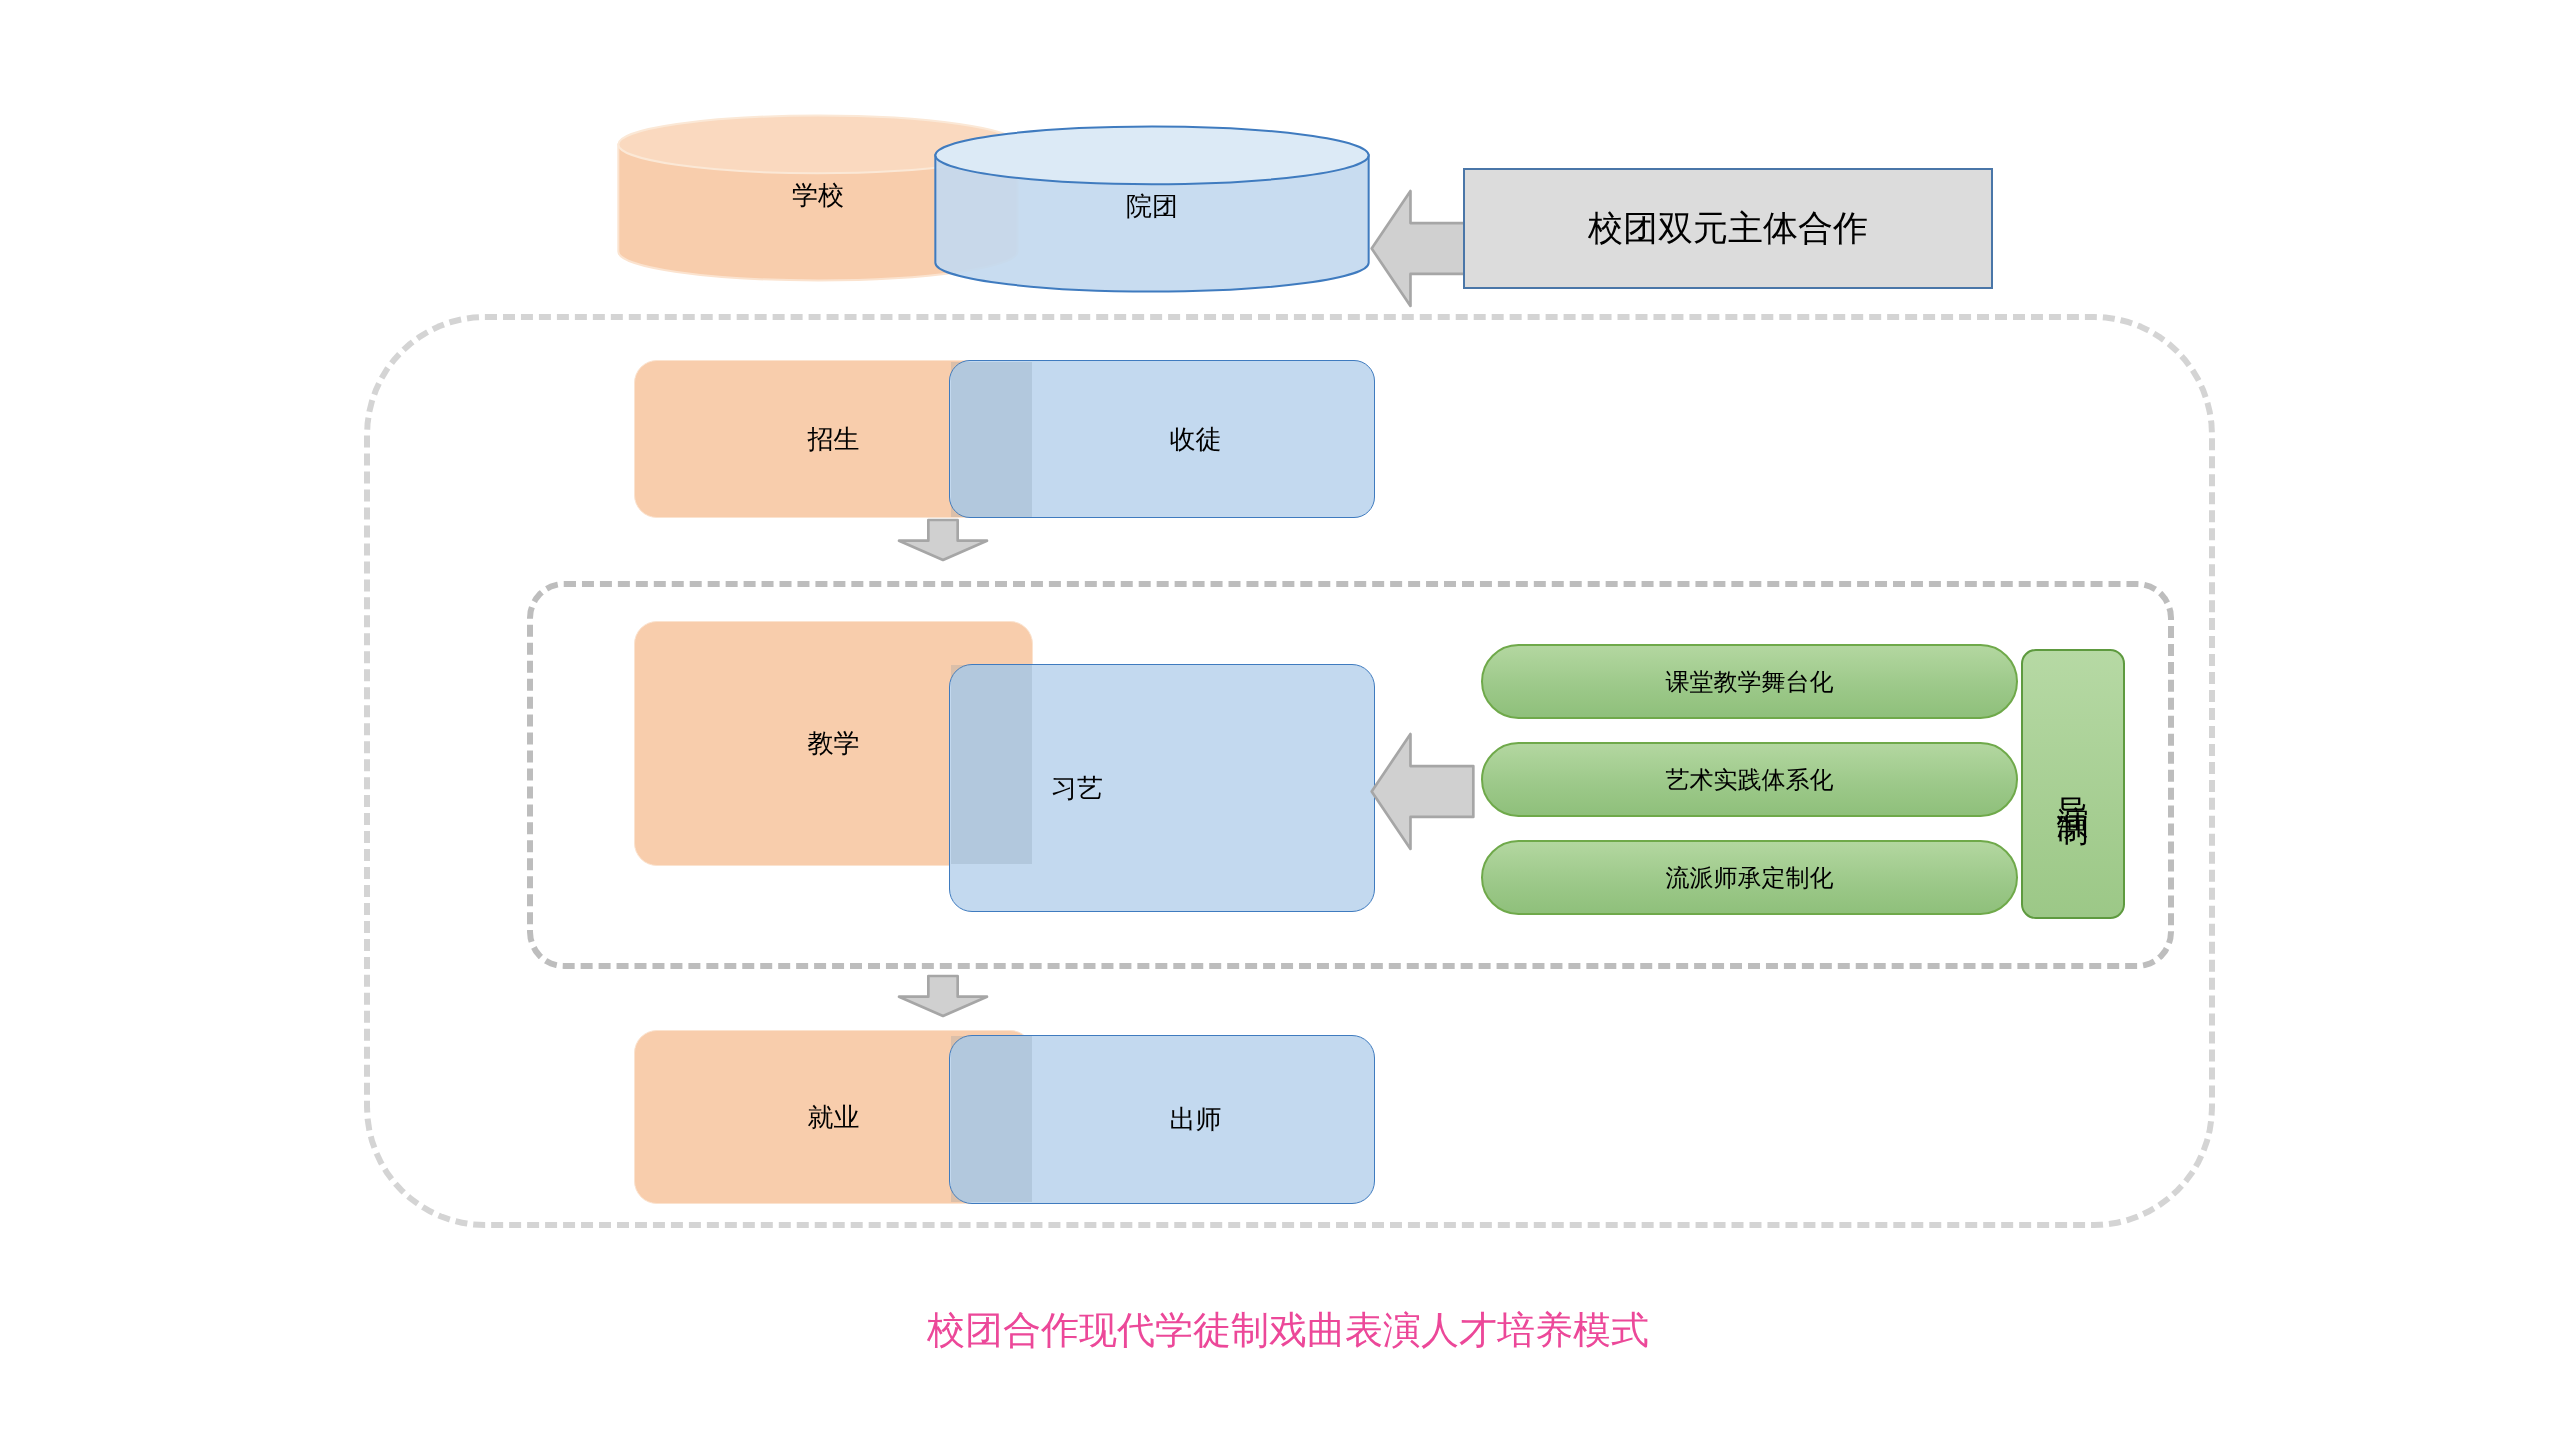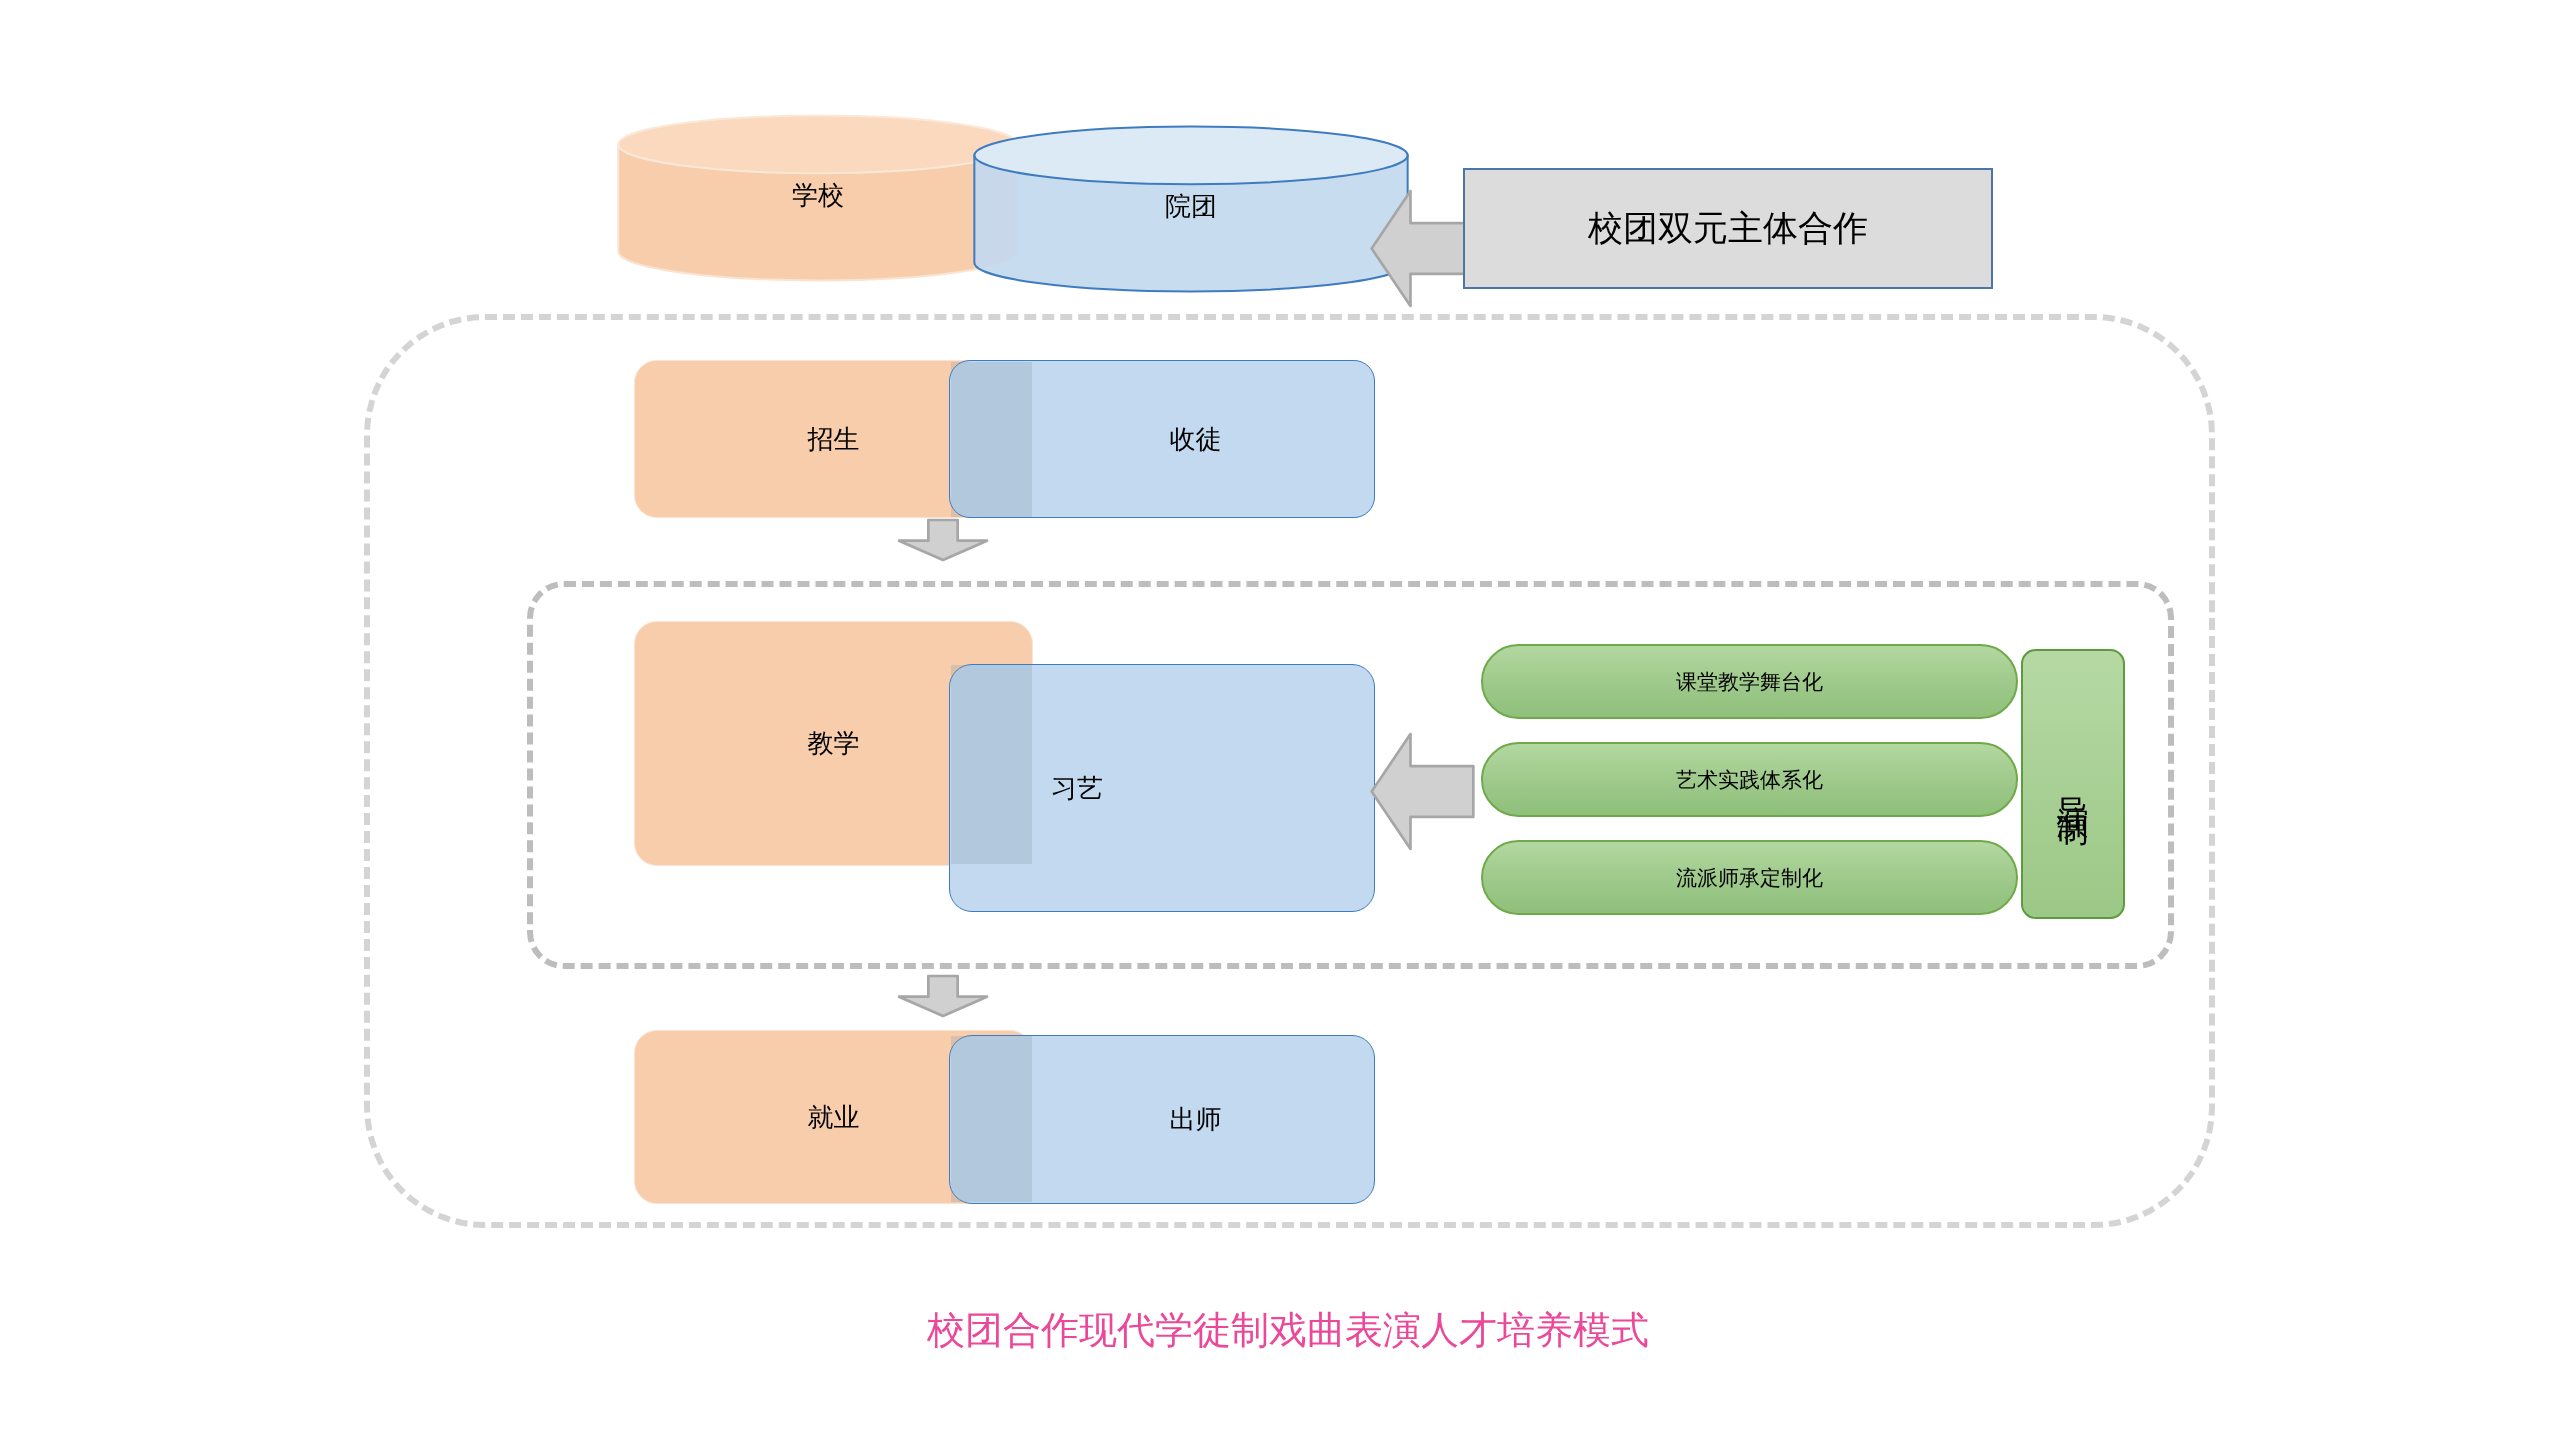--- a/index.html
+++ b/index.html
@@ -72,21 +72,21 @@
     position: absolute;
     box-sizing: border-box;
     border-radius: 670px;
     border: 2px solid #6FA94A;
     background: linear-gradient(180deg, #B3D7A0 0%, #9DC98A 55%, #8FC07B 100%);
     display: flex;
     align-items: center;
     justify-content: center;
   }
   .pill-label {
-    font-size: 21px;
+    font-size: 24px;
     color: #000000;
     white-space: nowrap;
   }
 
   
   .vbox {
     position: absolute;
     box-sizing: border-box;
     border-radius: 14.8px;
     border: 2.7px solid #5E9A3F;
@@ -144,21 +144,21 @@
   <div class="abs dashed-inner"></div>
 
   <div class="abs cyl" style="left:617px; top:114px; width:402px; height:168px;">
     <svg width="402" height="168" viewBox="0 0 600 250">
       <path d="M2,45 L2,205 A298,43 0 0 0 598,205 L598,45 Z" fill="#F8CDAC" stroke="#FBE3CF" stroke-width="3"></path>
       <ellipse cx="300" cy="45" rx="298" ry="43" fill="#FAD9BF" stroke="#FBE8D6" stroke-width="3"></ellipse>
     </svg>
     <div class="abs proc-label" style="left:0; right:0; top:64px; text-align:center;">学校</div>
   </div>
 
-  <div class="abs cyl" style="left:934px; top:125px; width:436px; height:168px;margin-left:39px;">
+  <div class="abs cyl" style="left:934px; top:125px; width:436px; height:168px;">
     <svg width="436" height="168" viewBox="0 0 650 250">
       <path d="M2,45 L2,205 A323,43 0 0 0 648,205 L648,45 Z" fill="#C3D9EF" fill-opacity="0.92" stroke="#3F7BBF" stroke-width="3"></path>
       <ellipse cx="325" cy="45" rx="323" ry="43" fill="#DCEAF6" stroke="#3F7BBF" stroke-width="3"></ellipse>
     </svg>
     <div class="abs proc-label" style="left:0; right:0; top:64px; text-align:center;">院团</div>
   </div>
 
   <div class="abs arrow" style="left:1369px; top:188px;">
     <svg width="107" height="121" viewBox="0 0 160 180">
       <path d="M4,90 L62,4 L62,52 L156,52 L156,128 L62,128 L62,176 Z" fill="#D0D0D0" stroke="#A6A6A6" stroke-width="4" stroke-linejoin="round"></path>

